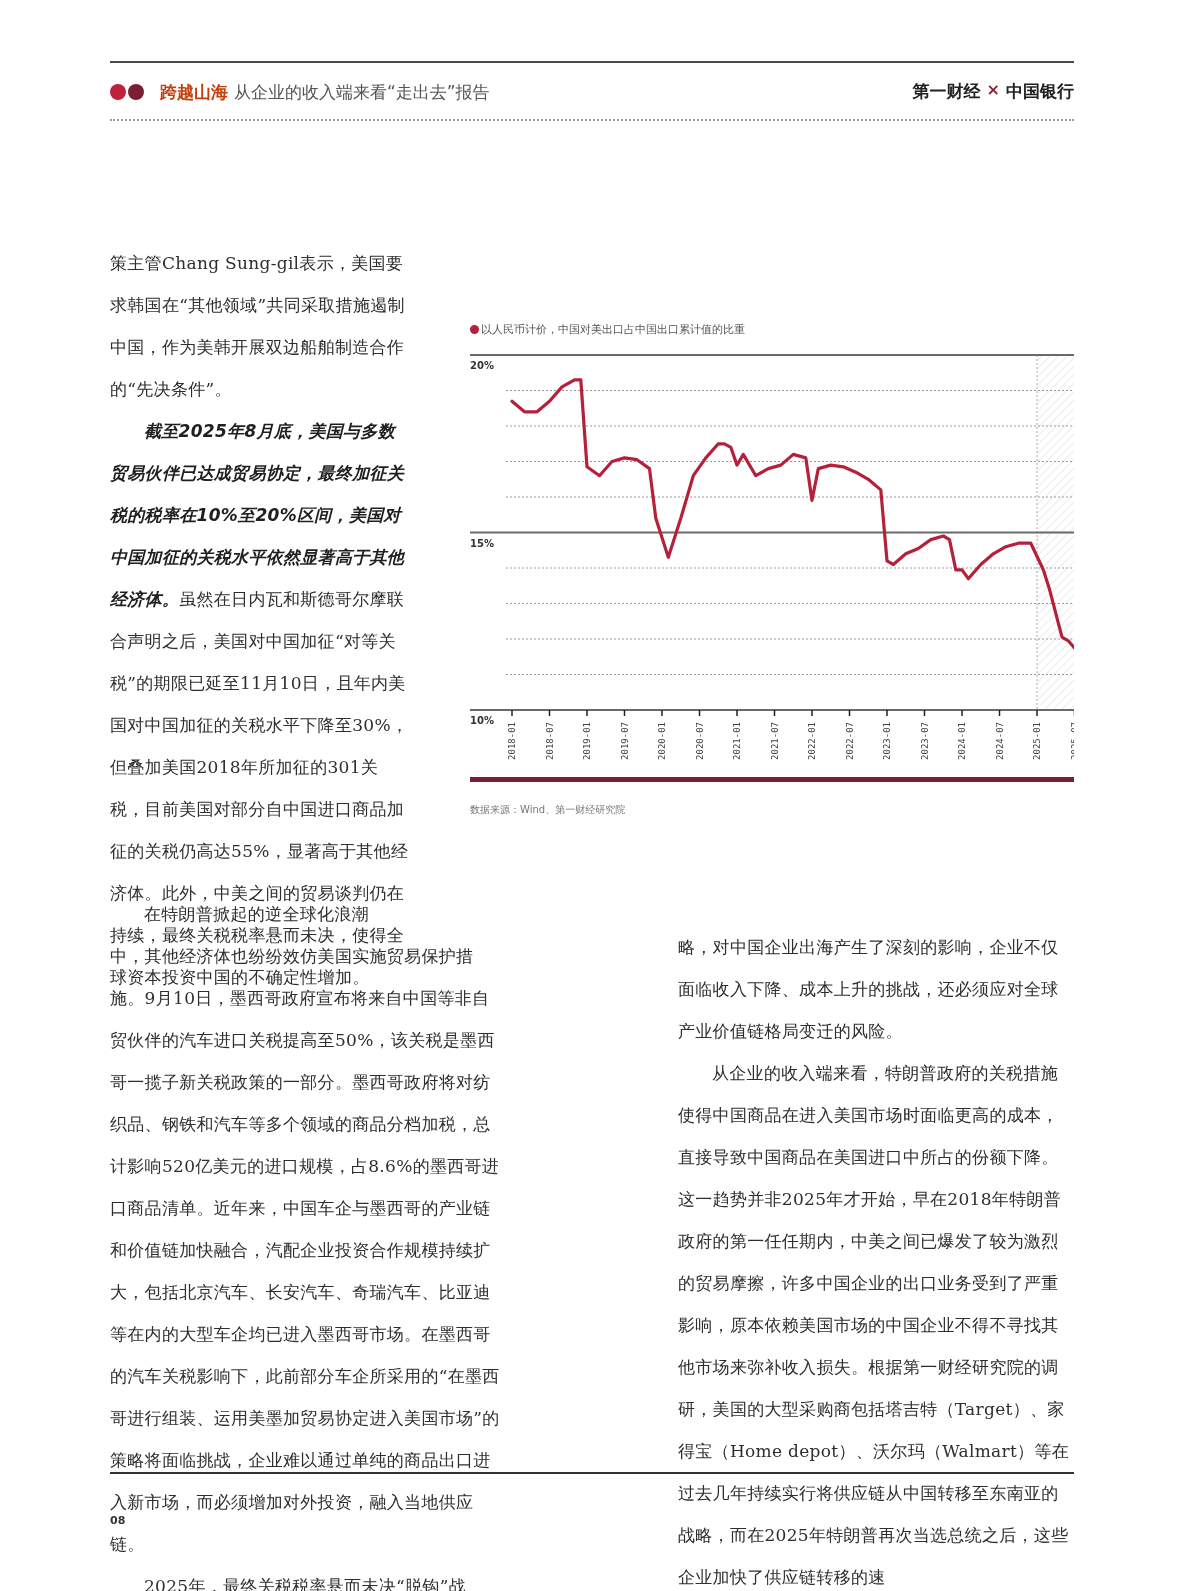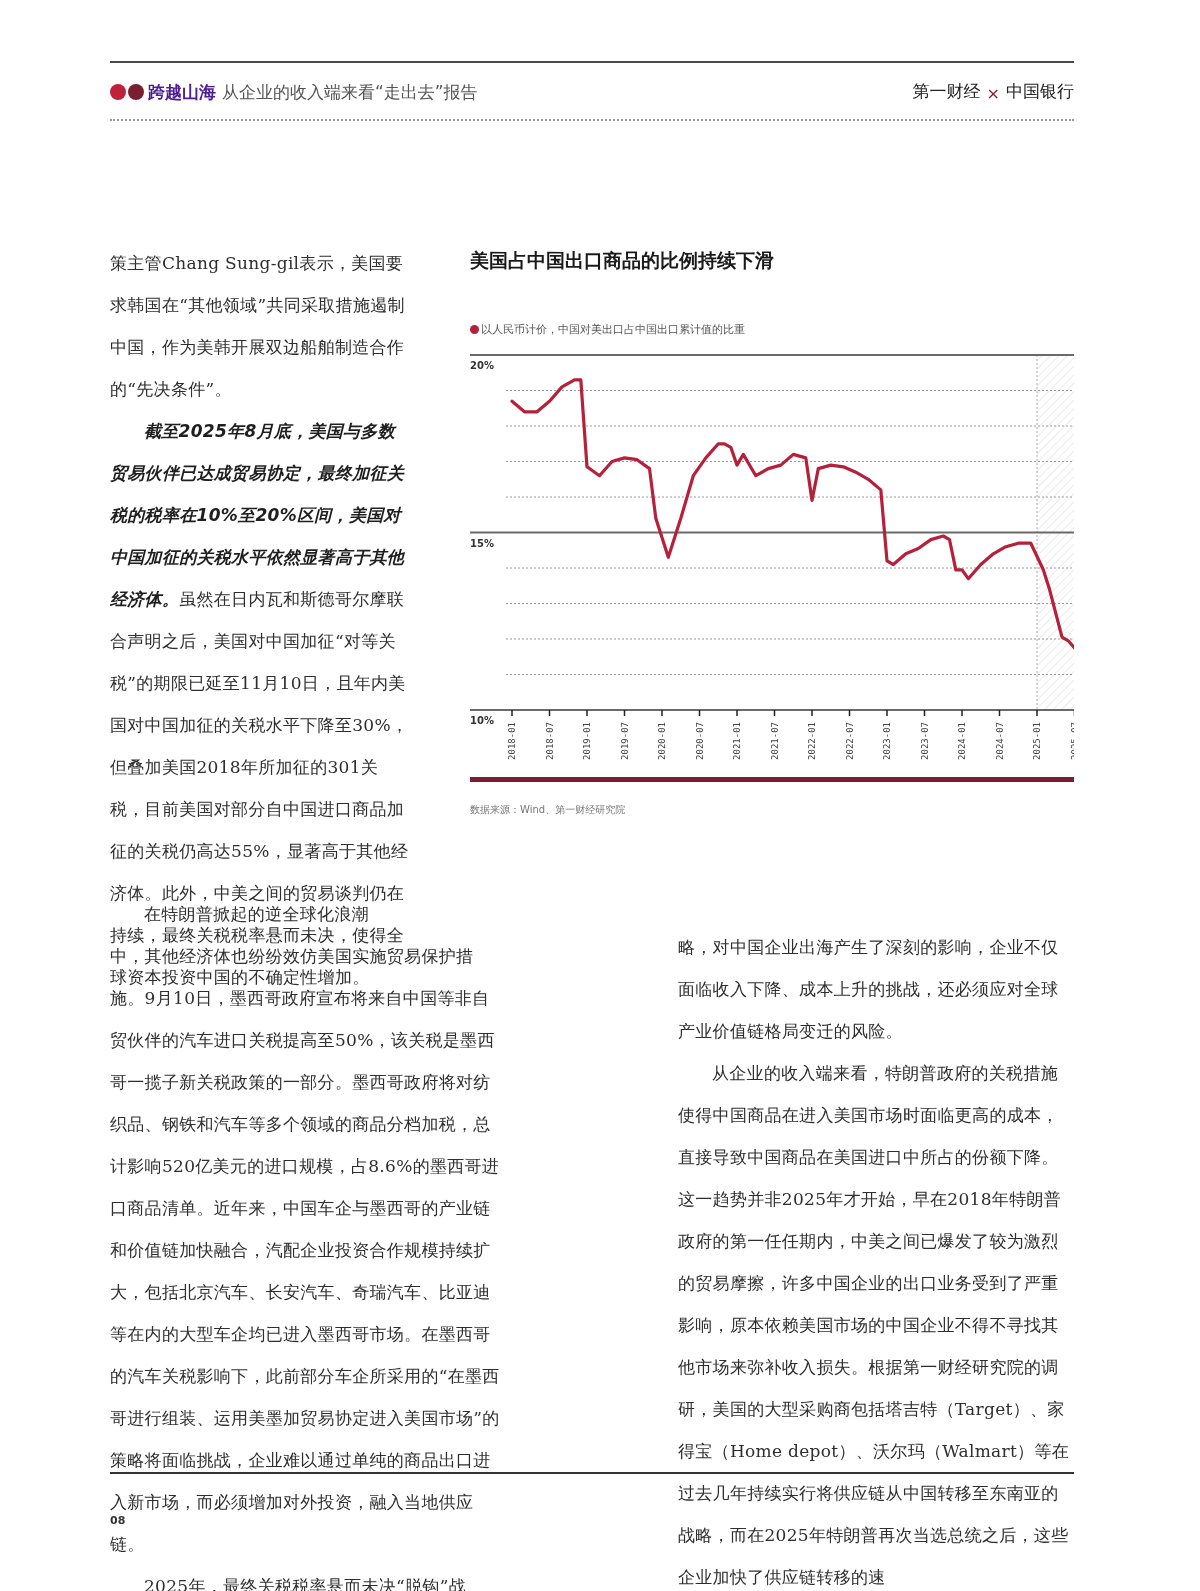--- a/index.html
+++ b/index.html
@@ -3,22 +3,22 @@
 <meta charset="utf-8">
 <style>
   html, body { margin:0; padding:0; background:#ffffff; }
   body { width:1200px; height:1591px; position:relative; overflow:hidden;
          font-family:"DejaVu Serif","Liberation Serif",serif; color:#2b2b2b; }
   .abs { position:absolute; }
   .hdr-rule { left:110px; top:61px; width:964px; height:2px; background:#4a4a4a; }
   .hdr-dots { left:110px; top:119px; width:964px; height:0; border-top:2px dotted #9a9a9a; }
   .hdr-left { left:110px; top:80px; height:24px; display:flex; align-items:center; font-family:"DejaVu Sans","Liberation Sans",sans-serif; font-size:17px; color:#555; white-space:nowrap; }
   .dot { width:16px; height:16px; border-radius:50%; display:inline-block; margin-right:2px; }
-  .hdr-left .brand { font-weight:bold; color:#4c1d95; margin-left:2px; margin-right:6px; font-size:17px; }
-  .hdr-right { right:126px; top:80px; font-family:"DejaVu Sans","Liberation Sans",sans-serif; font-size:17px; font-weight:normal; color:#222; white-space:nowrap; display:flex; align-items:flex-end; gap:6px; }
+  .hdr-left .brand { font-weight:bold; color:#c2410c; margin-left:14px; margin-right:6px; font-size:17px; }
+  .hdr-right { right:126px; top:80px; font-family:"DejaVu Sans","Liberation Sans",sans-serif; font-size:17px; font-weight:bold; color:#222; white-space:nowrap; display:flex; align-items:flex-start; gap:6px; }
   .hdr-right .x { color:#8c1f35; font-size:16px; }
 
   .col-text { font-size:17px; line-height:42px; color:#2e2e2e; letter-spacing:0.3px; }
   .col-text p { margin:0; }
   .col-text .bold { font-family:"DejaVu Sans","Liberation Sans",sans-serif; font-weight:bold; color:#1f1f1f;font-style:italic; }
   .indent { text-indent:2em; }
 
   .chart-title { left:470px; top:247px; font-family:"DejaVu Sans","Liberation Sans",sans-serif; font-weight:bold; font-size:19px; line-height:27px; color:#1a1a1a; }
   .chart-sub { left:470px; top:322px; font-family:"DejaVu Sans","Liberation Sans",sans-serif; font-size:11px; color:#555; display:flex; align-items:center; }
   .chart-sub .bullet { width:9px; height:9px; border-radius:50%; background:#b5213a; display:inline-block; margin-right:2px; }
@@ -43,21 +43,20 @@
   <span>中国银行</span>
 </div>
 <div class="abs hdr-dots"></div>
 
 <div class="abs col-text" style="left:110px; top:242px; width:300px;">
   <p>策主管Chang Sung-gil表示，美国要求韩国在“其他领域”共同采取措施遏制中国，作为美韩开展双边船舶制造合作的“先决条件”。</p>
   <p class="indent"><span class="bold">截至2025年8月底，美国与多数贸易伙伴已达成贸易协定，最终加征关税的税率在10%至20%区间，美国对中国加征的关税水平依然显著高于其他经济体。</span><span>虽然在日内瓦和斯德哥尔摩联合声明之后，美国对中国加征“对等关税”的期限已延至11月10日，且年内美国对中国加征的关税水平下降至30%，但叠加美国2018年所加征的301关税，目前美国对部分自中国进口商品加征的关税仍高达55%，显著高于其他经济体。此外，中美之间的贸易谈判仍在持续，最终关税税率悬而未决，使得全球资本投资中国的不确定性增加。</span></p>
 </div>
 
 <div class="abs chart-title">
-  <div>美国占中国出口商品的比例持续下滑</div>
 </div>
 <div class="abs chart-sub">
   <span class="bullet"></span>
   <span>以人民币计价，中国对美出口占中国出口累计值的比重</span>
 </div>
 <div class="abs chart-box">
   <svg id="chart-svg" width="604" height="440" viewBox="0 0 604 440" xmlns="http://www.w3.org/2000/svg">
     <defs>
       <pattern id="hatch" width="6" height="6" patternUnits="userSpaceOnUse" patternTransform="rotate(45)">
         <line x1="0" y1="0" x2="0" y2="6" stroke="#d8d8d8" stroke-width="1"></line>

